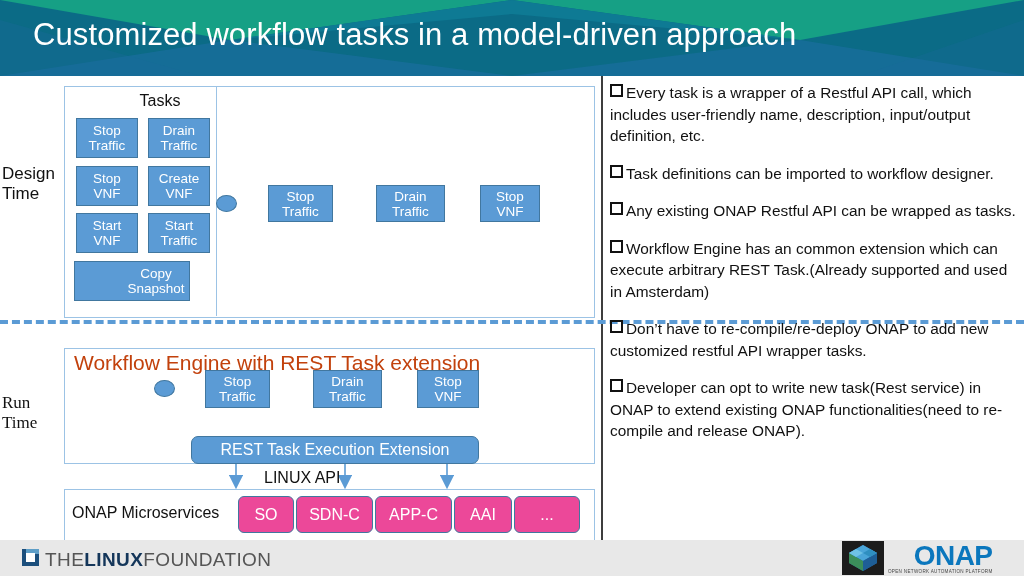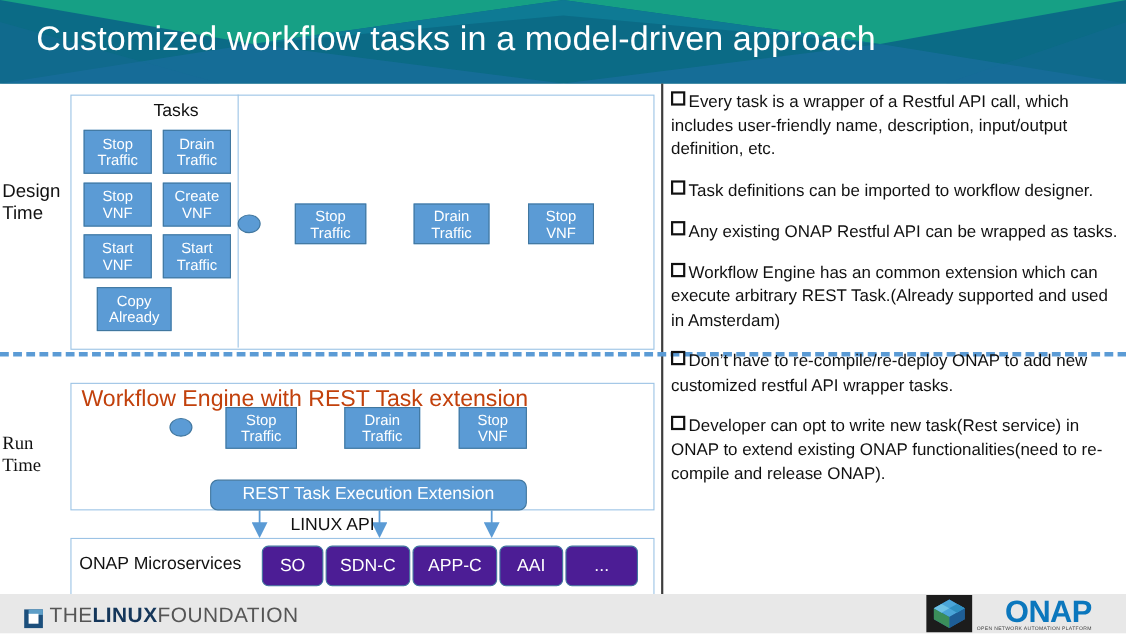--- a/index.html
+++ b/index.html
@@ -63,40 +63,40 @@
     position:absolute;left:191px;top:360px;width:286px;height:26px;
     background:#5b9bd5;border:1px solid #41779f;border-radius:7px;
     color:#fff;font-size:16px;display:flex;align-items:center;justify-content:center;
   }
   .rest-api-label{position:absolute;left:264px;top:393px;font-size:16px;color:#111;}
 
   
   .ms-frame{left:64px;top:413px;width:529px;height:51px;}
   .ms-label{position:absolute;left:72px;top:428px;font-size:16px;color:#111;}
   .ms-chip{
-    position:absolute;top:420px;height:35px;background:#4c1d95;border:1px solid #41779f;
+    position:absolute;top:420px;height:35px;background:#ec4899;border:1px solid #41779f;
     border-radius:6px;color:#fff;font-size:16px;
     display:flex;align-items:center;justify-content:center;
   }
 
   .svg-lines{position:absolute;left:0;top:0;width:601px;height:464px;pointer-events:none;}
 
   
   .right{
     position:absolute;left:610px;top:82px;width:412px;height:470px;
     font-size:15.4px;line-height:21.5px;color:#111;
   }
   .bullet{margin-bottom:16px;}
   .bullet .box{
     display:inline-block;width:9px;height:9px;border:2px solid #111;
     margin-right:3px;vertical-align:1px;
   }
   
   .footer{position:absolute;left:0;top:540px;width:1024px;height:36px;background:#e8e8e8;}
-  .lf-logo{position:absolute;left:22px;top:549px;display:flex;align-items:flex-end;}
+  .lf-logo{position:absolute;left:22px;top:549px;display:flex;align-items:flex-start;}
   .lf-mark{
     width:17px;height:17px;background:#1c4f7c;margin-right:6px;position:relative;
   }
   .lf-mark:after{content:"";position:absolute;left:4px;top:4px;width:9px;height:9px;background:#ffffff;}
   .lf-mark:before{content:"";position:absolute;left:4px;top:0px;width:13px;height:5px;background:#5e9ec7;}
   .lf-text{font-size:19px;letter-spacing:0.4px;color:#333;white-space:nowrap;}
   .lf-text .b{font-weight:bold;color:#14365a;}
   .lf-text .t{color:#555;}
   .onap-logo{position:absolute;left:842px;top:541px;display:flex;align-items:center;}
   .onap-word{font-size:28px;font-weight:bold;color:#0b77bd;letter-spacing:-0.5px;line-height:26px;}
@@ -172,23 +172,23 @@
     <span>VNF</span>
   </div>
   <div class="chip" style="left:76px;top:137px;width:60px;height:38px;">
     <span>Start</span>
     <span>VNF</span>
   </div>
   <div class="chip" style="left:148px;top:137px;width:60px;height:38px;">
     <span>Start</span>
     <span>Traffic</span>
   </div>
-  <div class="chip" style="left:88px;top:185px;width:66px;height:38px;">
+  <div class="chip" style="left:74px;top:185px;width:66px;height:38px;padding-left:48px;">
     <span>Copy</span>
-    <span>Already</span>
+    <span>Snapshot</span>
   </div>
 
   <div class="start-dot" style="left:216px;top:119px;"></div>
   <div class="node" style="left:268px;top:109px;width:63px;height:35px;">
     <span>Stop</span>
     <span>Traffic</span>
   </div>
   <div class="node" style="left:376px;top:109px;width:67px;height:35px;">
     <span>Drain</span>
     <span>Traffic</span>

